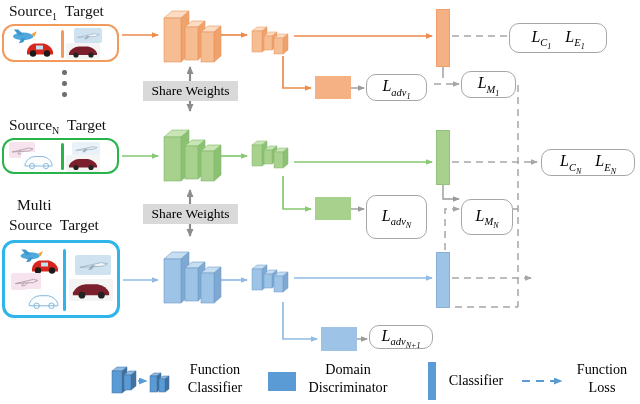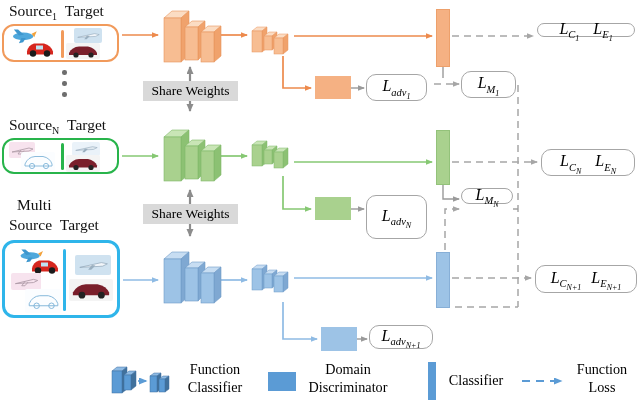--- a/index.html
+++ b/index.html
@@ -349,35 +349,31 @@
   <div class="lossbox" style="left:366px;top:195px;width:61px;height:44px;">
     <span class="math"><span>L</span><sub><span>adv</span><sub>N</sub></sub></span>
   </div>
   <div class="lossbox" style="left:369px;top:325px;width:64px;height:24px;">
     <span class="math"><span>L</span><sub><span>adv</span><sub>N+1</sub></sub></span>
   </div>
 
   <div class="lossbox" style="left:461px;top:71px;width:55px;height:27px;">
     <span class="math"><span>L</span><sub><span>M</span><sub>1</sub></sub></span>
   </div>
-  <div class="lossbox" style="left:461px;top:188px;width:52px;height:16px;">
+  <div class="lossbox" style="left:461px;top:199px;width:52px;height:36px;">
     <span class="math"><span>L</span><sub><span>M</span><sub>N</sub></sub></span>
   </div>
 
-  <div class="lossbox" style="left:537px;top:23px;width:98px;height:14px;">
+  <div class="lossbox" style="left:509px;top:23px;width:98px;height:30px;">
     <span class="math"><span>L</span><sub><span>C</span><sub>1</sub></sub></span>
     <span class="math"><span>L</span><sub><span>E</span><sub>1</sub></sub></span>
   </div>
   <div class="lossbox" style="left:541px;top:149px;width:94px;height:27px;">
     <span class="math"><span>L</span><sub><span>C</span><sub>N</sub></sub></span>
     <span class="math"><span>L</span><sub><span>E</span><sub>N</sub></sub></span>
-  </div>
-  <div class="lossbox" style="left:535px;top:265px;width:102px;height:28px;gap:10px;">
-    <span class="math"><span>L</span><sub><span>C</span><sub>N+1</sub></sub></span>
-    <span class="math"><span>L</span><sub><span>E</span><sub>N+1</sub></sub></span>
   </div>
 
   <svg class="abs" style="left:111px;top:360px;" width="62" height="40">
     <g stroke="#3F6FA0" stroke-width="0.5">
       <polygon class="lb-t" points="1,11 11,11 16,7 6,7"></polygon>
         <polygon class="lb-s" points="11,11 16,7 16,29 11,33"></polygon>
         <rect class="lb-f" x="1" y="11" width="10" height="22"></rect>
       <polygon class="lb-t" points="13,15 20,15 25,11 18,11"></polygon>
         <polygon class="lb-s" points="20,15 25,11 25,26 20,30"></polygon>
         <rect class="lb-f" x="13" y="15" width="7" height="15"></rect>

